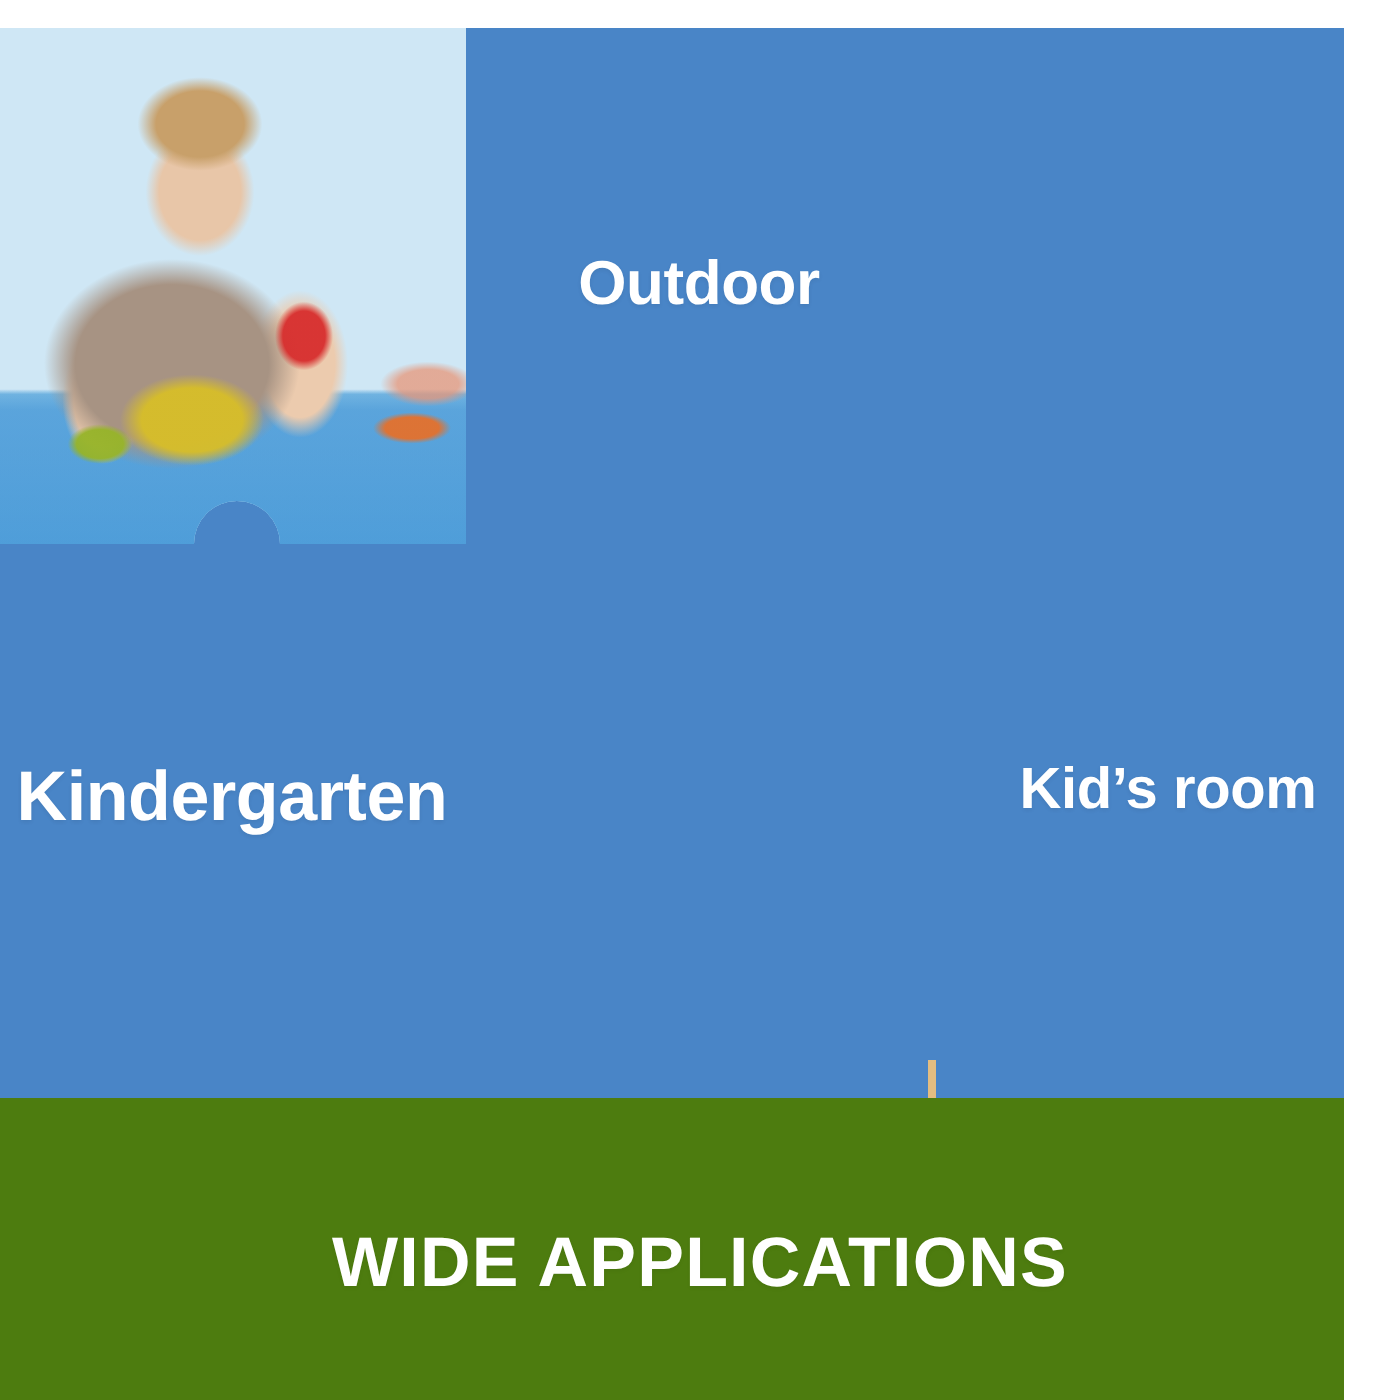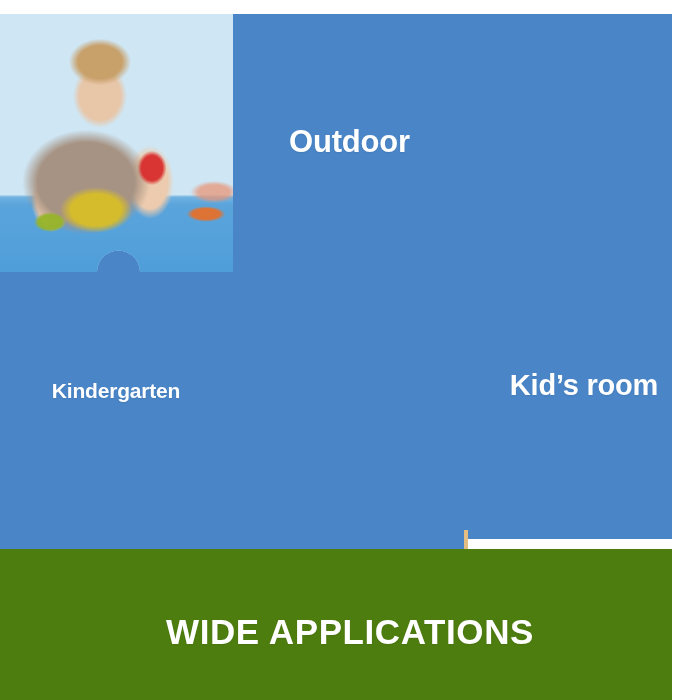--- a/index.html
+++ b/index.html
@@ -176,28 +176,28 @@
       <div class="label" style="top:112px;font-size:31px;">
         <span>Outdoor</span><br>
       </div>
     </div>
 
     <div class="cell bluepanel" style="left:466px;top:0;width:234px;height:258px;"></div>
 
     <div class="cell photo-room" style="left:466px;top:0;width:234px;height:258px;clip-path:url(#clipTopRight);-webkit-clip-path:url(#clipTopRight);"></div>
 
     <div class="cell bluepanel" style="left:0;top:258px;width:232px;height:277px;">
-      <div class="label" style="top:108px;font-size:21px;text-align:center;">Kindergarten</div>
+      <div class="label" style="top:108px;font-size:35px;text-align:center;">Kindergarten</div>
     </div>
 
     <div class="cell bluepanel" style="left:232px;top:258px;width:236px;height:277px;"></div>
 
     <div class="cell photo-party" style="left:232px;top:258px;width:236px;height:277px;clip-path:url(#clipBottomMid);-webkit-clip-path:url(#clipBottomMid);"></div>
 
-    <div class="cell bluepanel" style="left:468px;top:248px;width:232px;height:277px;">
+    <div class="cell bluepanel" style="left:468px;top:258px;width:232px;height:277px;">
       <div class="label" style="top:108px;font-size:29px;">Kid’s room</div>
     </div>
 
   </div>
 
   <div class="banner">
     <div class="banner-text">WIDE APPLICATIONS</div>
   </div>
 
 </div>

